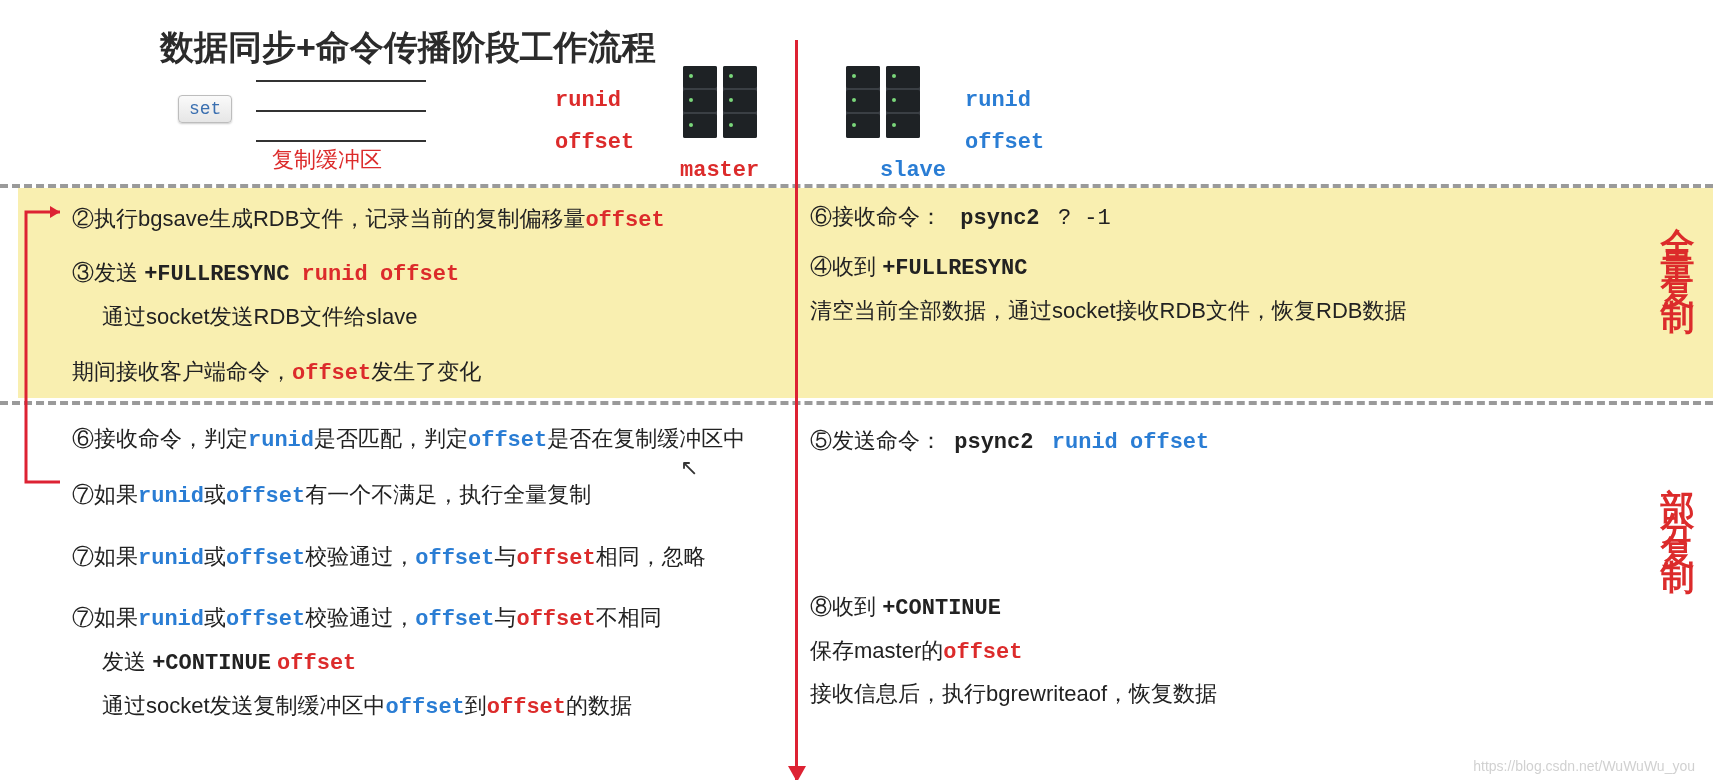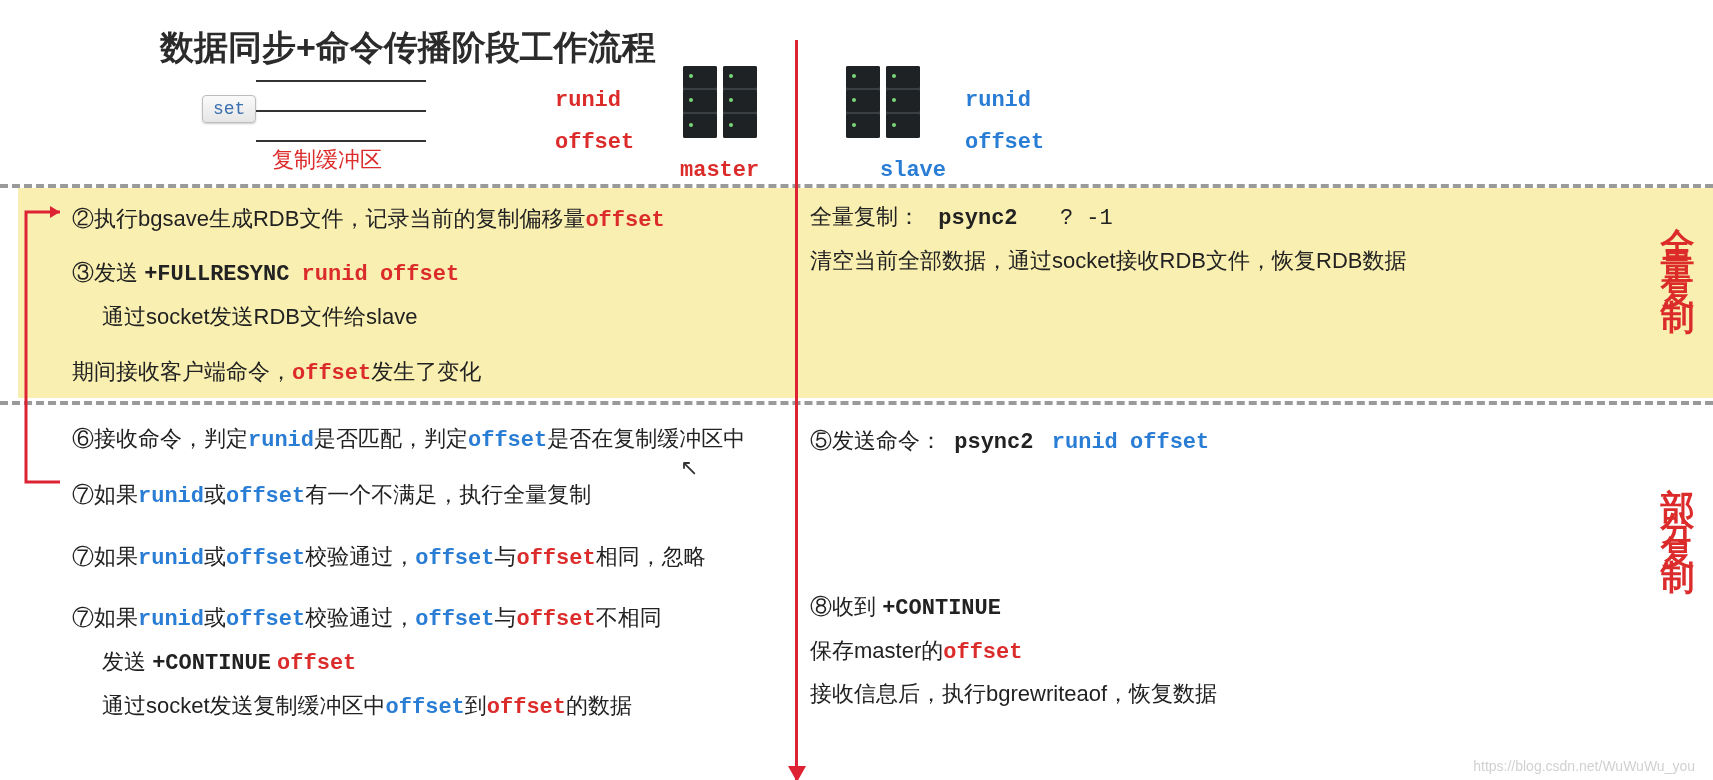--- a/index.html
+++ b/index.html
@@ -39,21 +39,21 @@
   .buffer-lines .line { height: 2px; background: #333; margin-bottom: 28px; }
   .buffer-label {
     position: absolute;
     top: 145px; left: 272px;
     font-size: 22px; font-weight: 400; color: #dc2b2b;
     font-family: "Microsoft YaHei","SimHei",sans-serif;
   }
   .kw-red { color: #dc2b2b; font-family: "Courier New", monospace; font-weight: 700;}
   .kw-blue { color: #2a7dd4; font-family: "Courier New", monospace; font-weight: 700;}
   .kw-bold { font-weight: 800; font-family: "Courier New", monospace; color:#222;}
-  .mono { font-family: "Courier New", monospace; margin-left: 24px; }
+  .mono { font-family: "Courier New", monospace; }
   .master-meta { position:absolute; top: 80px; left: 555px; font-size: 22px; line-height: 1.9;}
   .slave-meta { position:absolute; top: 80px; left: 965px; font-size: 22px; line-height: 1.9;}
   .server { position:absolute; width: 90px; height: 90px; }
   .server-master { top: 60px; left: 677px; }
   .server-slave  { top: 60px; left: 840px; }
   .role-label { position:absolute; font-size: 22px; font-weight:700; font-family:"Courier New",monospace;}
   .role-master { top: 158px; left: 680px; color:#dc2b2b;}
   .role-slave  { top: 158px; left: 880px; color:#2a7dd4;}
   .divider-h {
     position:absolute; left:0; right:0; height:0;
@@ -205,23 +205,26 @@
     <span>&nbsp;</span><span class="kw-red">offset</span>
     <span class="indent">通过socket发送RDB文件给slave</span>
   </div>
   <div style="margin-top:14px">
     <span>期间接收客户端命令，</span><span class="kw-red">offset</span><span>发生了变化</span>
   </div>
 </div>
 
 <div class="col-right sec1R">
   <div>
-    <span>全量复制：</span>&nbsp;&nbsp;
+    <span>⑥接收命令：</span>&nbsp;&nbsp;
     <span class="kw-bold">psync2</span>&nbsp;&nbsp;
     <span class="mono">?  -1</span>
+  </div>
+  <div style="margin-top:6px">
+    <span>④收到 </span><span class="kw-bold">+FULLRESYNC</span>
   </div>
   <div>清空当前全部数据，通过socket接收RDB文件，恢复RDB数据</div>
 </div>
 
 <div class="col-left sec2L">
   <div>
     <span>⑥接收命令，判定</span><span class="kw-blue">runid</span><span>是否匹配，判定</span><span class="kw-blue">offset</span><span>是否在复制缓冲区中</span>
   </div>
   <div style="margin-top:12px">
     <span>⑦如果</span><span class="kw-blue">runid</span><span>或</span><span class="kw-blue">offset</span><span>有一个不满足，执行全量复制</span>

